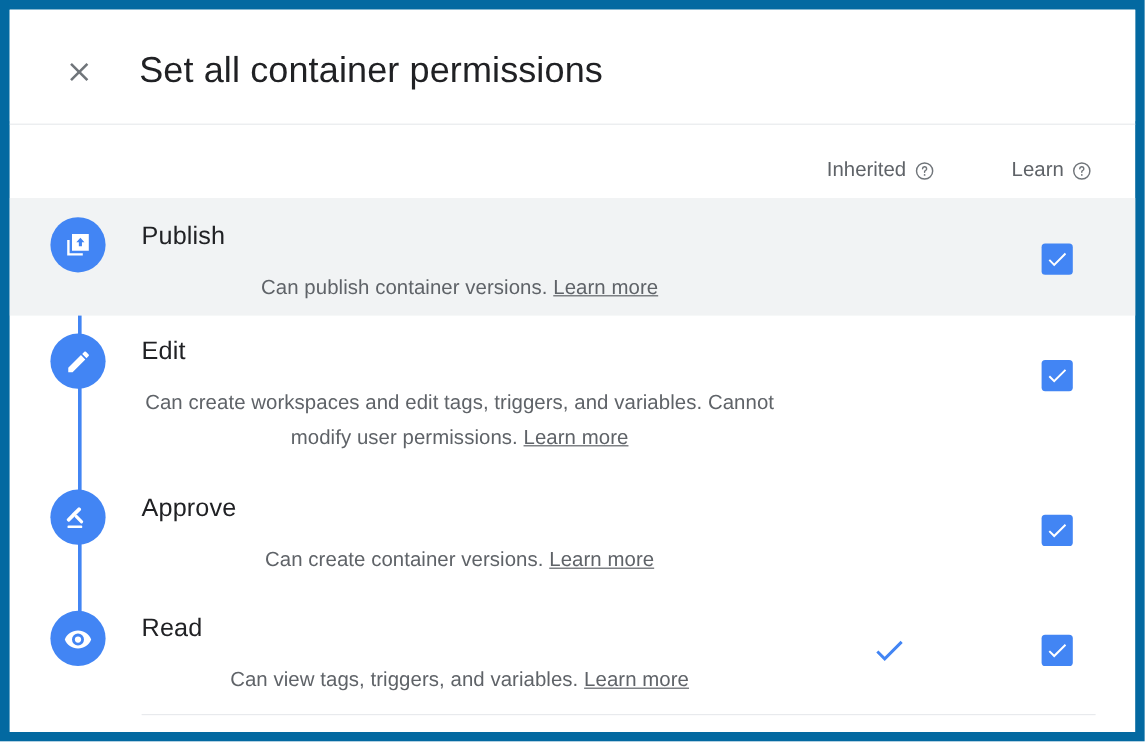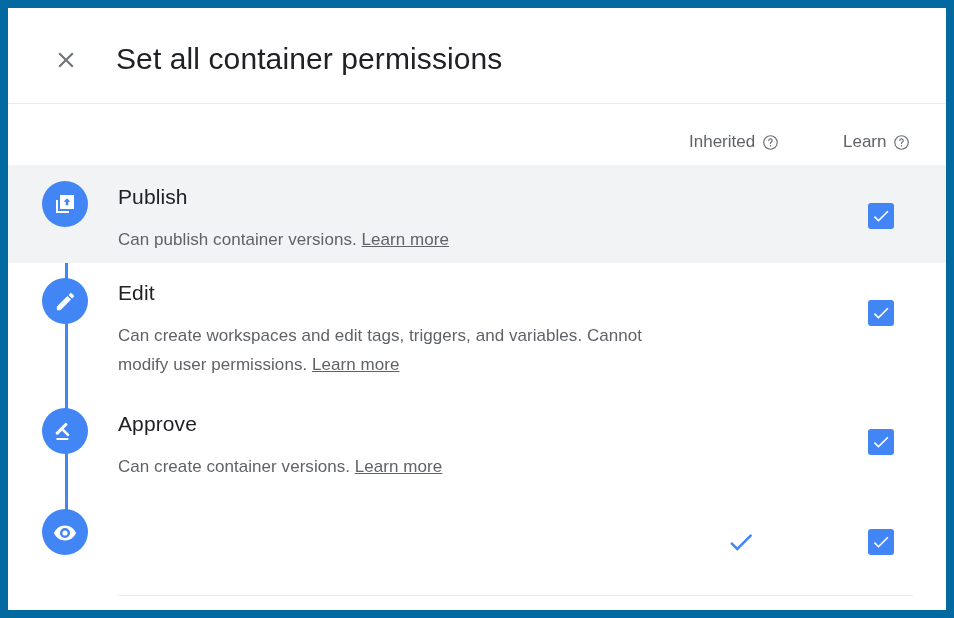--- a/index.html
+++ b/index.html
@@ -180,20 +180,21 @@
     font-weight: 400;
     letter-spacing: 0.1px;
   }
 
   .row-desc {
     margin-top: 14px;
     font-size: 17px;
     line-height: 29px;
     color: #5f6368;
     letter-spacing: 0.05px;
+    text-align: center;
   }
 
   .learn-more {
     color: #5f6368;
     text-decoration: underline;
     cursor: pointer;
   }
 
   
   .inherited-cell {
@@ -368,20 +369,27 @@
       </div>
     </div>
 
     <div class="row row-r3">
       <div class="row-icon">
         <svg width="24" height="24" viewBox="0 0 24 24" aria-hidden="true">
           <path d="M12 5.5C7 5.5 2.7 8.6 1 13c1.7 4.4 6 7.5 11 7.5s9.3-3.1 11-7.5c-1.7-4.4-6-7.5-11-7.5zm0 12.5a5 5 0 1 1 0-10 5 5 0 0 1 0 10z" fill="#ffffff"></path>
           <circle cx="12" cy="13" r="2.6" fill="#ffffff"></circle>
         </svg>
       </div>
+      <div class="row-text">
+        <div class="row-title">Read</div>
+        <div class="row-desc">
+          <span>Can view tags, triggers, and variables.</span>
+          <span class="learn-more">Learn more</span>
+        </div>
+      </div>
       <div class="inherited-cell">
         <span>
           <svg width="30" height="30" viewBox="0 0 24 24" aria-hidden="true">
             <path d="M9 16.2 4.8 12l-1.4 1.4L9 19 21 7l-1.4-1.4z" fill="#4285f4"></path>
           </svg>
         </span>
       </div>
       <div class="direct-cell">
         <div class="checkbox">
           <svg width="20" height="20" viewBox="0 0 24 24" aria-hidden="true">

